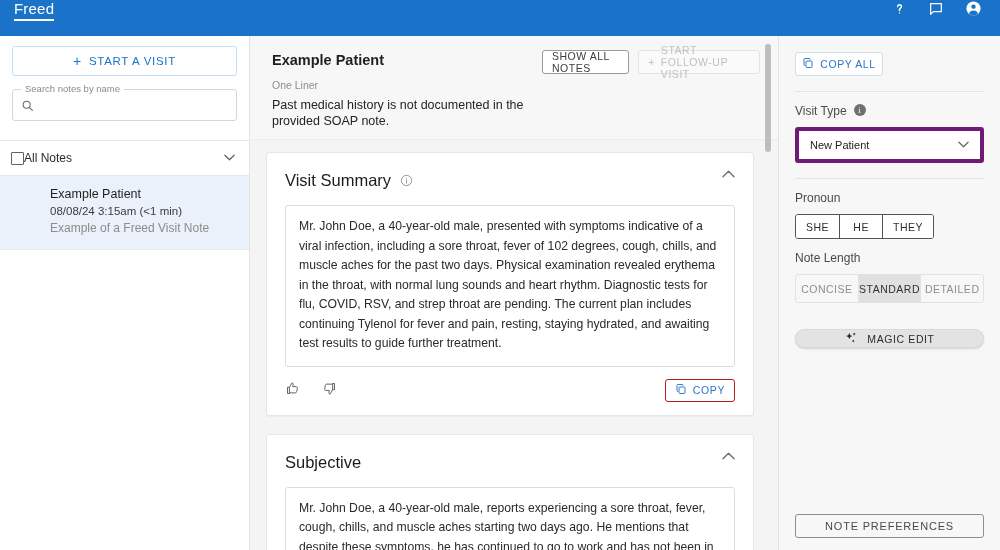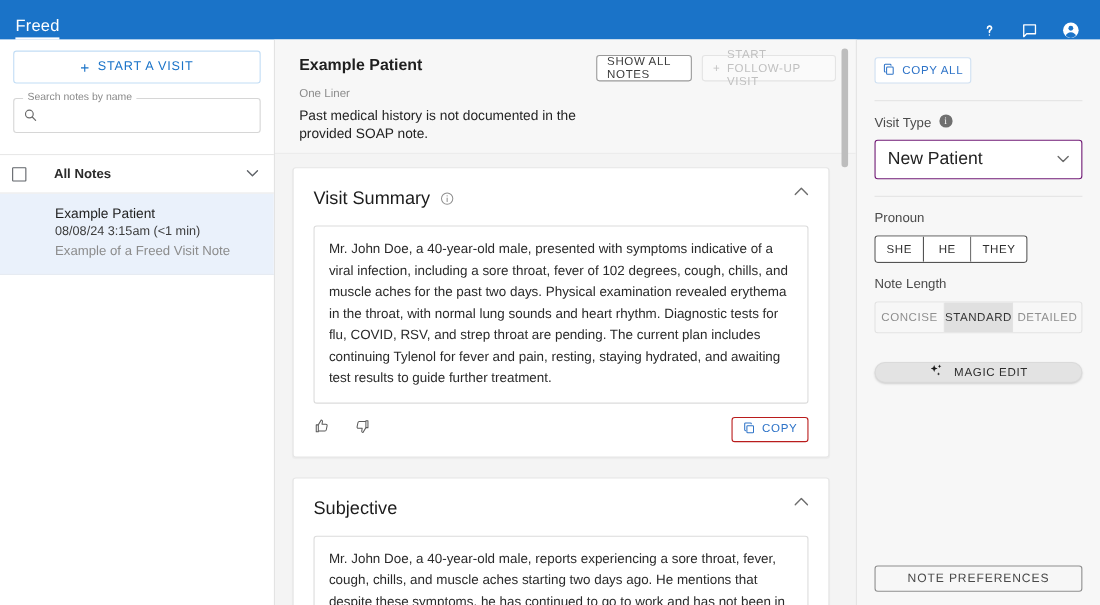--- a/index.html
+++ b/index.html
@@ -7,21 +7,21 @@
     width: 1000px; height: 550px;
     font-family: "Liberation Sans", sans-serif;
     background: #ffffff;
     overflow: hidden;
   }
   .app { position: relative; width: 1000px; height: 550px; display: flex; flex-direction: column; }
 
   
   .topbar {
     height: 36px; background: #1a73c8; flex: 0 0 36px;
-    display: flex; align-items: flex-end; justify-content: space-between;
+    display: flex; align-items: flex-start; justify-content: space-between;
     padding: 0 14px 0 14px;
   }
   .brand {
     color: #ffffff; font-size: 15px; letter-spacing: .2px;
     border-bottom: 2px solid #ffffff; padding-bottom: 1px; line-height: 18px;
   }
   .topbar-icons { display: flex; align-items: center; gap: 21px; padding-right: 4px; }
   .topbar-icons .ic { color: #ffffff; display: flex; align-items: center; justify-content: center; }
 
   
@@ -47,23 +47,22 @@
     font-family: "Liberation Sans", sans-serif; color: #333; outline: none;
   }
   .search-legend {
     position: absolute; top: -6px; left: 9px; background: #fff; padding: 0 4px;
     font-size: 9.5px; color: #8a8a8a; line-height: 11px;
   }
   .search-ic { position: absolute; left: 9px; top: 9px; color: #6b6b6b; }
 
   .allnotes {
     height: 36px; border-top: 1px solid #e8e8e8; border-bottom: 1px solid #e8e8e8;
-    display: flex; align-items: center; padding: 0 14px 0 11px; gap: 25px;
+    display: flex; align-items: center; padding: 0 14px 0 11px; gap: 0;
     margin-top: 11px;
-    font-weight: bold;
   }
   .cbx { width: 13px; height: 13px; border: 1.6px solid #5f6368; border-radius: 1px; flex: 0 0 13px; }
   .allnotes-label { font-size: 12px; color: #2b2b2b; flex: 1; }
   .caret-down { color: #5f6368; font-size: 9px; line-height: 1; }
 
   .note-list { flex: 1; overflow: hidden; }
   .note-item {
     background: #eaf1fb; padding: 10px 14px 12px 50px;
     border-bottom: 1px solid #e6ebf2;
   }
@@ -146,23 +145,23 @@
     font-family: "Liberation Sans", sans-serif;
   }
   .divider { height: 1px; background: #e4e4e4; margin: 15px 0 0 0; }
   .field-label { font-size: 12px; color: #4b4b4b; margin-top: 12px; display: flex; gap: 7px; }
   .info-dot {
     width: 12px; height: 12px; border-radius: 50%; background: #6f6f6f; color: #fff;
     font-size: 9px; display: flex; align-items: center; justify-content: center;
     font-family: "Liberation Serif", serif; line-height: 1;
   }
   .select {
-    margin-top: 9px; height: 36px; border: 1px solid #701a75; border-radius: 3px;
+    margin-top: 9px; height: 36px; border: 4px solid #701a75; border-radius: 3px;
     background: #fff; display: flex; align-items: center; justify-content: space-between;
-    padding: 0 11px; font-size: 16px; color: #222;
+    padding: 0 11px; font-size: 11px; color: #222;
   }
   .select .caret { color: #6b6b6b; font-size: 9px; }
 
   .seg { margin-top: 9px; display: flex; border: 1px solid #545454; border-radius: 3px; overflow: hidden; width: max-content; }
   .seg .s {
     min-width: 43px; height: 23px; display: flex; align-items: center; justify-content: center;
     font-size: 10.5px; letter-spacing: .5px; color: #2d2d2d; background: #fff;
     border-right: 1px solid #545454; padding: 0 10px;
   }
   .seg .s:last-child { border-right: none; }

